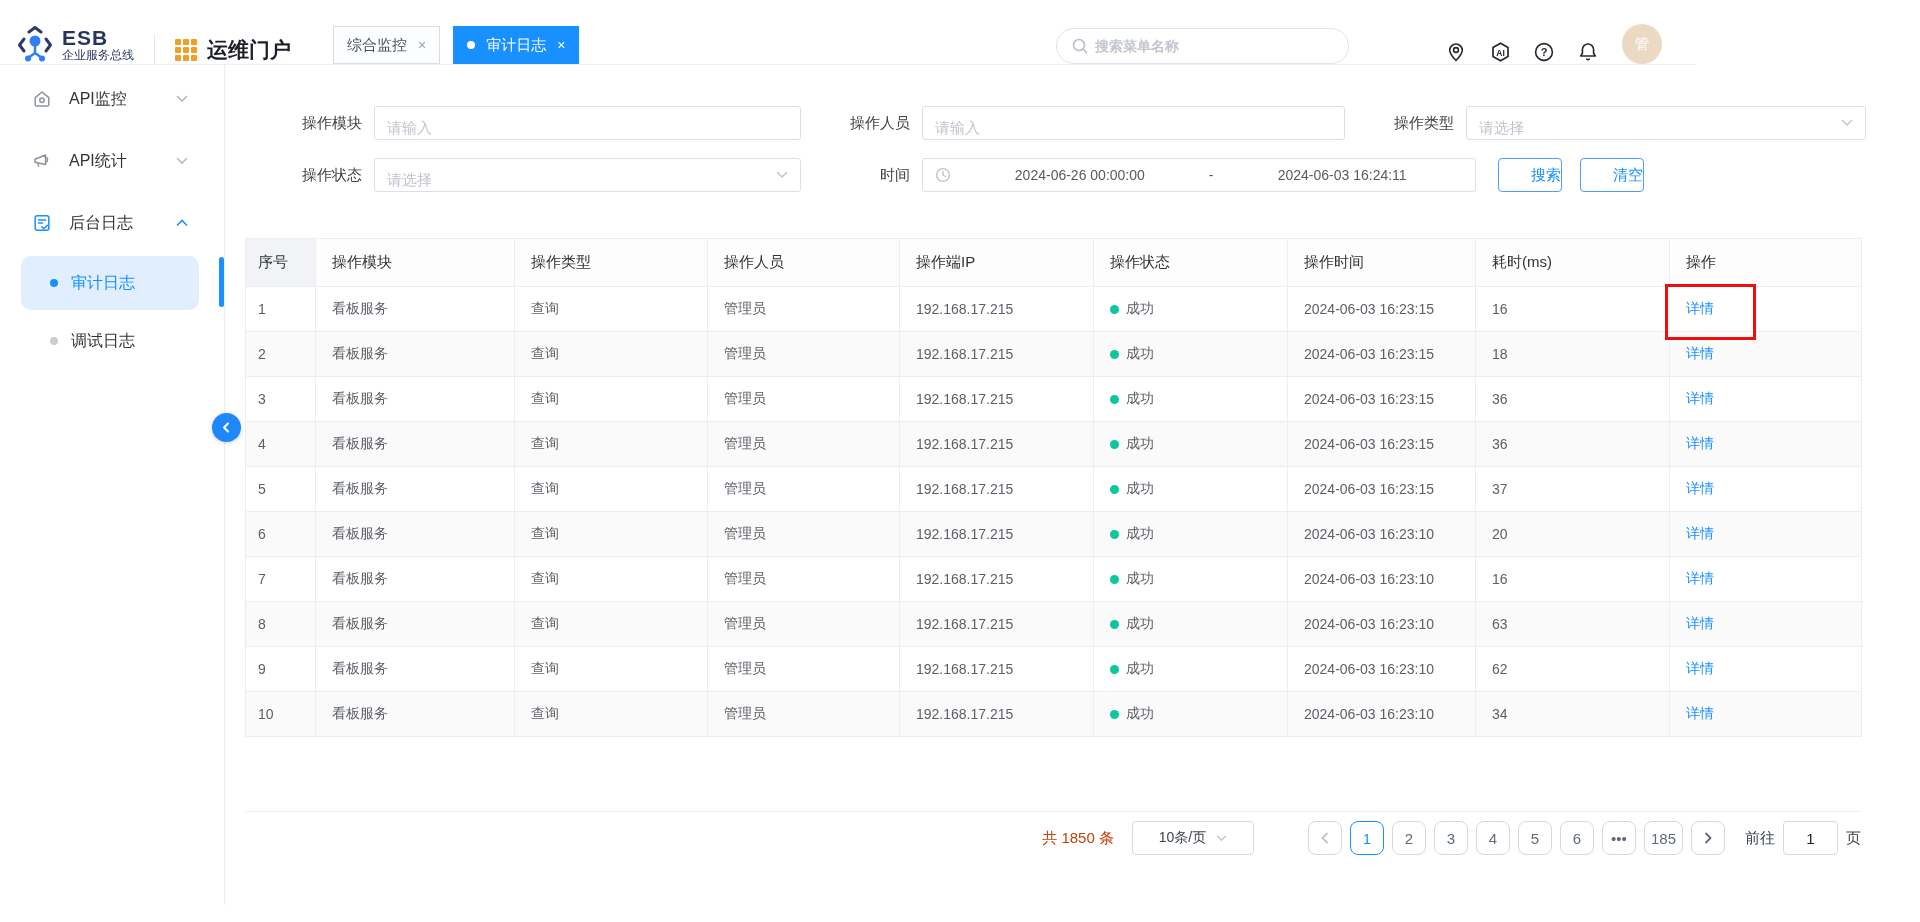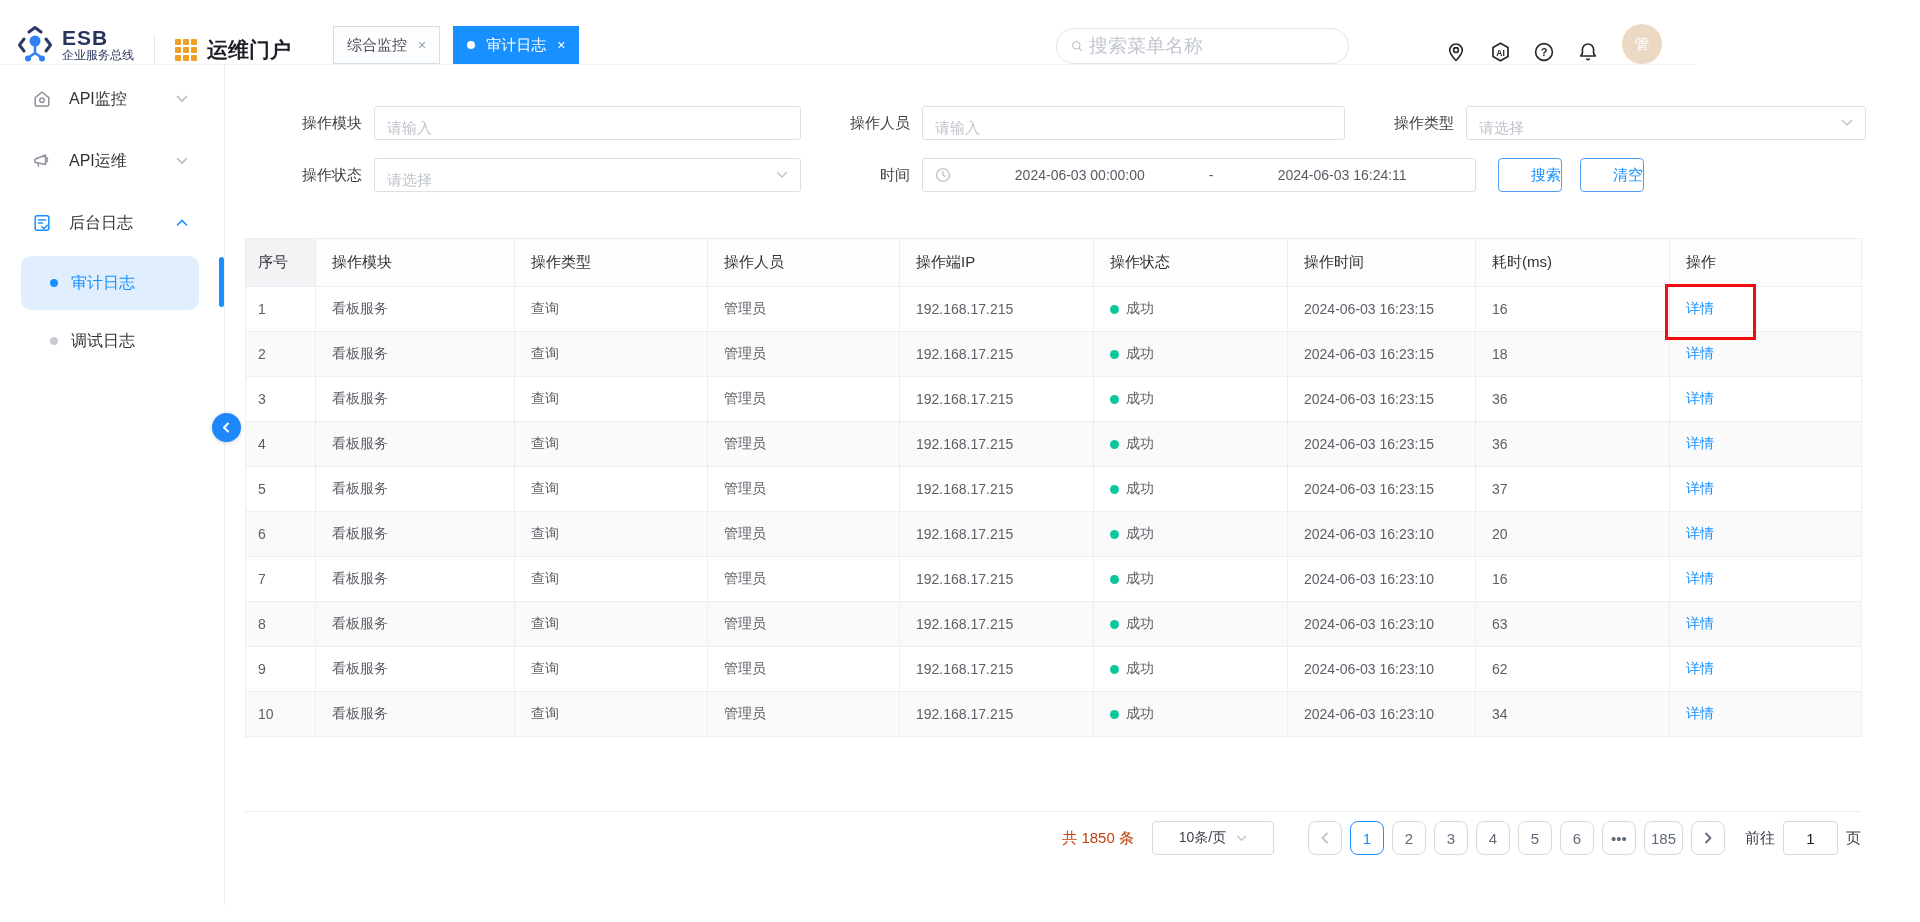--- a/index.html
+++ b/index.html
@@ -20,22 +20,22 @@
   .portal-title { font-size:21px; font-weight:bold; color:#1b1f25; }
   .tabs { display:flex; gap:13px; margin-left:42px; }
   .tab { height:38px; padding:0 13px; border:1px solid #d8dce3; background:#fcfdfe; color:#4c4f55;
     font-size:15px; display:flex; align-items:center; gap:11px; cursor:pointer; }
   .tab .tab-close { font-size:14px; color:#9aa0a8; }
   .tab.active { background:var(--accent); border-color:var(--accent); color:#fff; }
   .tab.active .tab-close { color:#fff; }
   .tab .bullet { width:8px; height:8px; border-radius:50%; background:#fff; }
   .search-pill { margin-left:auto; width:293px; height:36px; border:1px solid #e0e4e9; border-radius:18px;
     display:flex; align-items:center; padding:0 14px; gap:6px; }
-  .search-pill input { border:none; outline:none; flex:1; font-size:19px; color:#1d4ed8; background:transparent;
-    font-family:inherit; }
+  .search-pill input { border:none; outline:none; flex:1; font-size:14px; color:#1d4ed8; background:transparent;
+    font-family:inherit;font-weight:bold; }
   .search-pill input::placeholder { color:#c2c7cf; }
   .top-icons { display:flex; align-items:center; gap:20px; margin-left:95px; }
   .top-icons .ticon { width:24px; height:24px; display:flex; align-items:center; justify-content:center; cursor:pointer; }
   .avatar { width:40px; height:40px; border-radius:50%; background:#ecd9c4; color:#fff; display:flex;
     align-items:center; justify-content:center; font-size:15px; margin:0 34px 0 22px; cursor:pointer; }
 
   
   .sidebar { position:absolute; top:60px; left:0; bottom:17px; width:225px; background:#fff;
     border-right:1px solid #ebedf0; z-index:10; }
   .nav { padding-top:8px; }
@@ -90,21 +90,21 @@
   td.annotated::after { content:""; position:absolute; left:-5px; top:-3px; width:85px; height:50px;
     border:3px solid var(--red); z-index:5; pointer-events:none; }
 
   
   .pagination-bar { margin:auto 59px 0 20px; border-top:1px solid #ebeef5; height:111px;
     padding-top:9px; display:flex; align-items:flex-start; justify-content:flex-end; gap:8px;
     font-size:15px; color:#5f6b7a; }
   .pagination-bar > * { flex:none; }
   .total-text { line-height:34px; margin-right:10px; color:#c2410c; }
   .size-select { width:122px; height:34px; border:1px solid #d9d9d9; border-radius:4px; display:flex;
-    align-items:center; justify-content:center; gap:10px; font-size:14px; color:#3d434c; cursor:pointer; margin-right:26px; }
+    align-items:center; justify-content:center; gap:10px; font-size:14px; color:#3d434c; cursor:pointer; margin-right:46px; }
   .pg-btn { min-width:34px; height:34px; border:1px solid #d9d9d9; border-radius:8px; background:#fff;
     color:#5f6b7a; font-size:15px; cursor:pointer; font-family:inherit; padding:0 6px; }
   .pg-btn.active { border-color:var(--accent); color:var(--accent); }
   .page-buttons { display:flex; gap:8px; }
   .nav-pg { display:flex; align-items:center; justify-content:center; }
   .goto-label { line-height:34px; margin-left:12px; color:#3d434c; }
   .goto-input { width:55px; height:34px; border:1px solid #d9d9d9; border-radius:4px; text-align:center;
     font-size:15px; color:#1b1f25; font-family:inherit; outline:none; }
   .goto-suffix { line-height:34px; color:#3d434c; }
   svg { display:block; }
@@ -206,21 +206,21 @@
             <path d="M1.5 1.5 L6 6 L10.5 1.5"></path>
           </svg>
       </span>
     </div>
     <div class="nav-item">
       <svg width="20" height="20" viewBox="0 0 20 20" fill="none" stroke="#8d939c" stroke-width="1.5" stroke-linejoin="round">
         <path d="M3 8.2 L13.5 4 V13.5 L3 11.2 Z"></path>
         <path d="M13.8 6.2 C16.2 7 16.2 10.6 13.8 11.4"></path>
         <path d="M5.6 11.6 L6.8 15.6"></path>
       </svg>
-      <span>API运维</span>
+      <span>API统计</span>
       <span class="chev">
         <svg width="12" height="8" viewBox="0 0 12 8" fill="none" stroke="#b4bac3" stroke-width="1.6" stroke-linecap="round">
             <path d="M1.5 1.5 L6 6 L10.5 1.5"></path>
           </svg>
       </span>
     </div>
     <div class="nav-item">
       <svg width="20" height="20" viewBox="0 0 20 20" fill="none" stroke="#1890ff" stroke-width="1.5" stroke-linejoin="round" stroke-linecap="round">
         <rect x="3.2" y="2.8" width="13.6" height="14.4" rx="2"></rect>
         <path d="M6.5 7 H13.5 M6.5 10 H10.5"></path>
@@ -281,21 +281,21 @@
         <svg width="12" height="8" viewBox="0 0 12 8" fill="none" stroke="#c0c4cc" stroke-width="1.5" stroke-linecap="round">
             <path d="M1.5 1.5 L6 6 L10.5 1.5"></path>
           </svg>
       </div>
       <label class="f-label w62 gap">时间</label>
       <div class="date-range">
         <svg width="16" height="16" viewBox="0 0 16 16" fill="none" stroke="#c0c4cc" stroke-width="1.4" stroke-linecap="round">
           <circle cx="8" cy="8" r="6.4"></circle>
             <path d="M8 4.5 V8 L10.4 9.5"></path>
         </svg>
-        <span class="dt">2024-06-03 00:00:00</span>
+        <span class="dt">2024-06-26 00:00:00</span>
         <span class="sep">-</span>
         <span class="dt">2024-06-03 16:24:11</span>
       </div>
       <button class="btn-outline ml22">搜索</button>
       <button class="btn-outline ml18">清空</button>
     </div>
   </section>
 
   <table class="audit-table">
     <colgroup>

